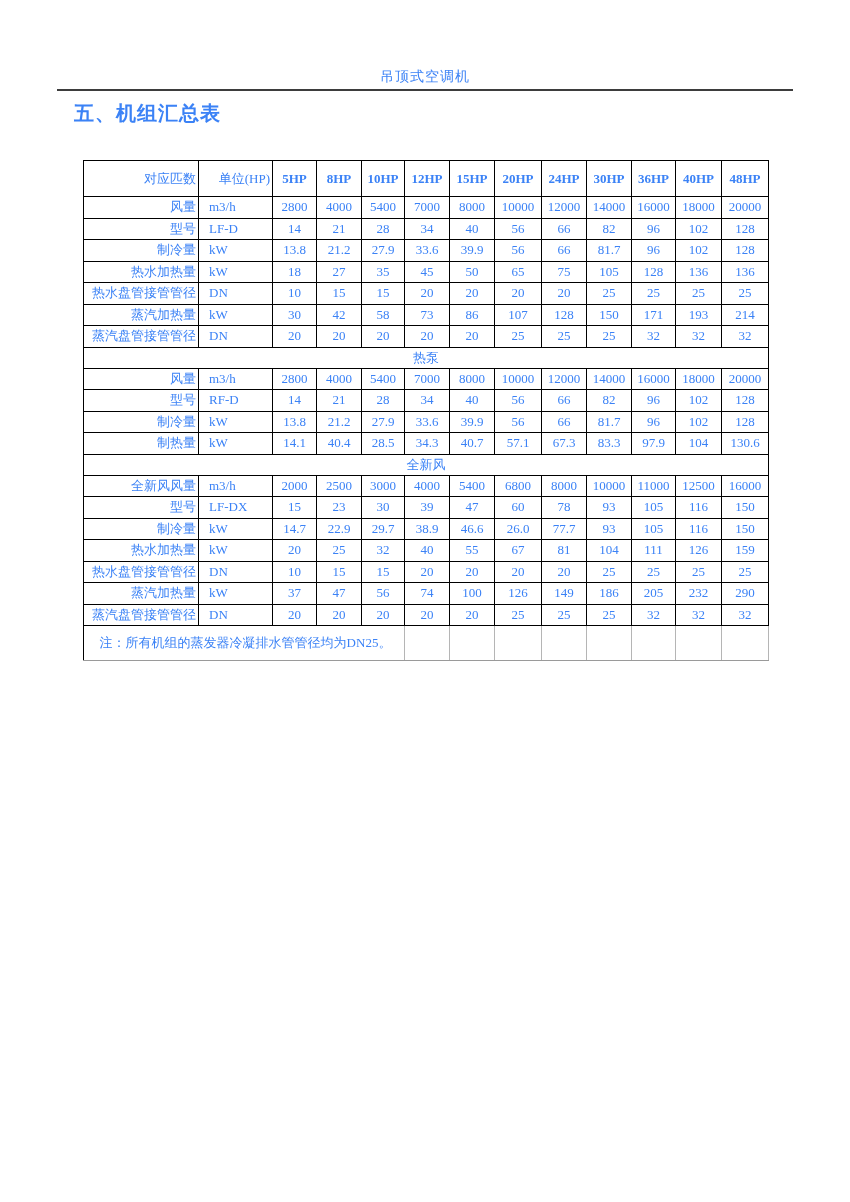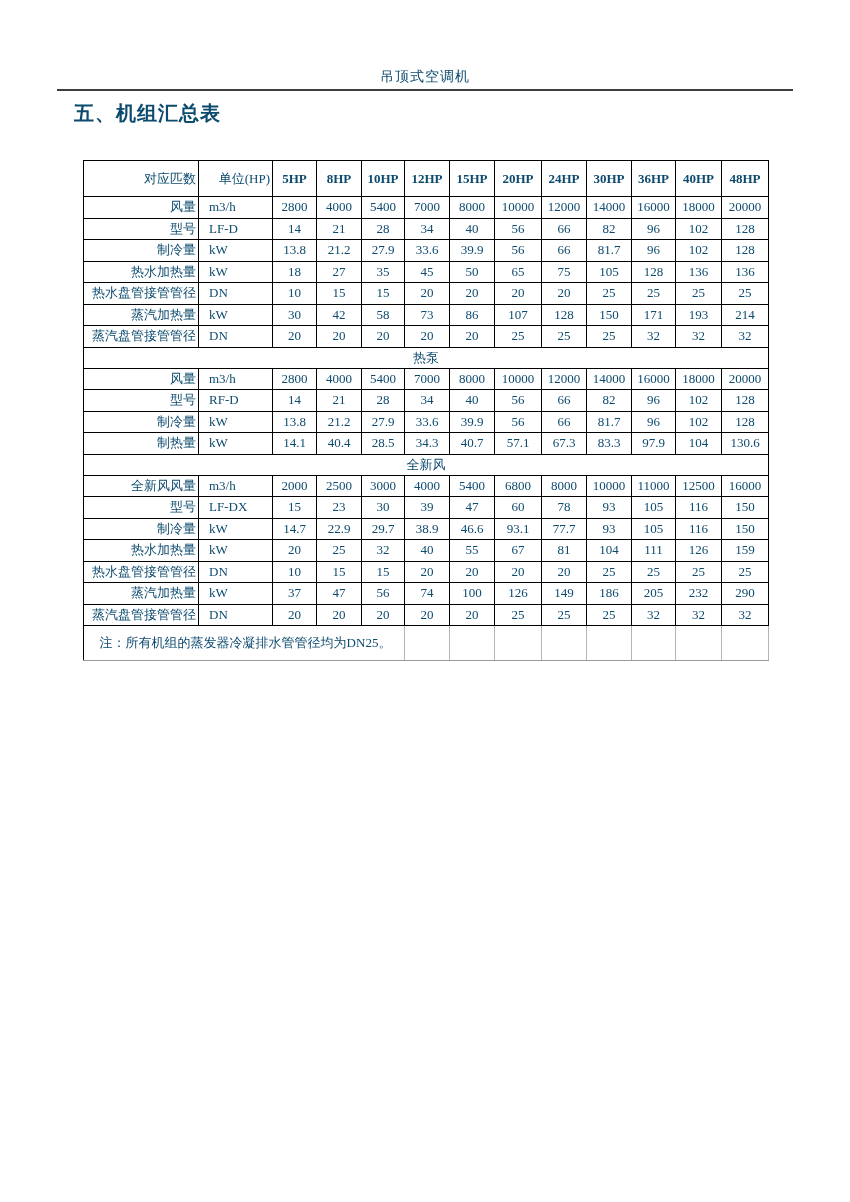--- a/index.html
+++ b/index.html
@@ -3,21 +3,21 @@
 <meta charset="utf-8">
 <style>
   * { box-sizing: border-box; }
   html, body { margin: 0; padding: 0; background: #ffffff; }
   .page {
     position: relative;
     width: 850px;
     height: 936px;
     background: #ffffff;
     font-family: "Liberation Serif", "DejaVu Serif", serif;
-    color: #0c4a6e;
+    color: #3b82f6;
     overflow: hidden;
   }
   .running-header-text {
     position: absolute;
     top: 68px; left: 0;
     width: 100%;
     text-align: center;
     font-size: 14px;
     letter-spacing: 1px;
   }
@@ -327,21 +327,21 @@
           <td class="val">150</td>
         </tr>
         <tr class="data-row">
           <td class="lbl">制冷量</td>
           <td class="unit">kW</td>
           <td class="val">14.7</td>
           <td class="val">22.9</td>
           <td class="val">29.7</td>
           <td class="val">38.9</td>
           <td class="val">46.6</td>
-          <td class="val">93.1</td>
+          <td class="val">26.0</td>
           <td class="val">77.7</td>
           <td class="val">93</td>
           <td class="val">105</td>
           <td class="val">116</td>
           <td class="val">150</td>
         </tr>
         <tr class="data-row">
           <td class="lbl">热水加热量</td>
           <td class="unit">kW</td>
           <td class="val">20</td>

